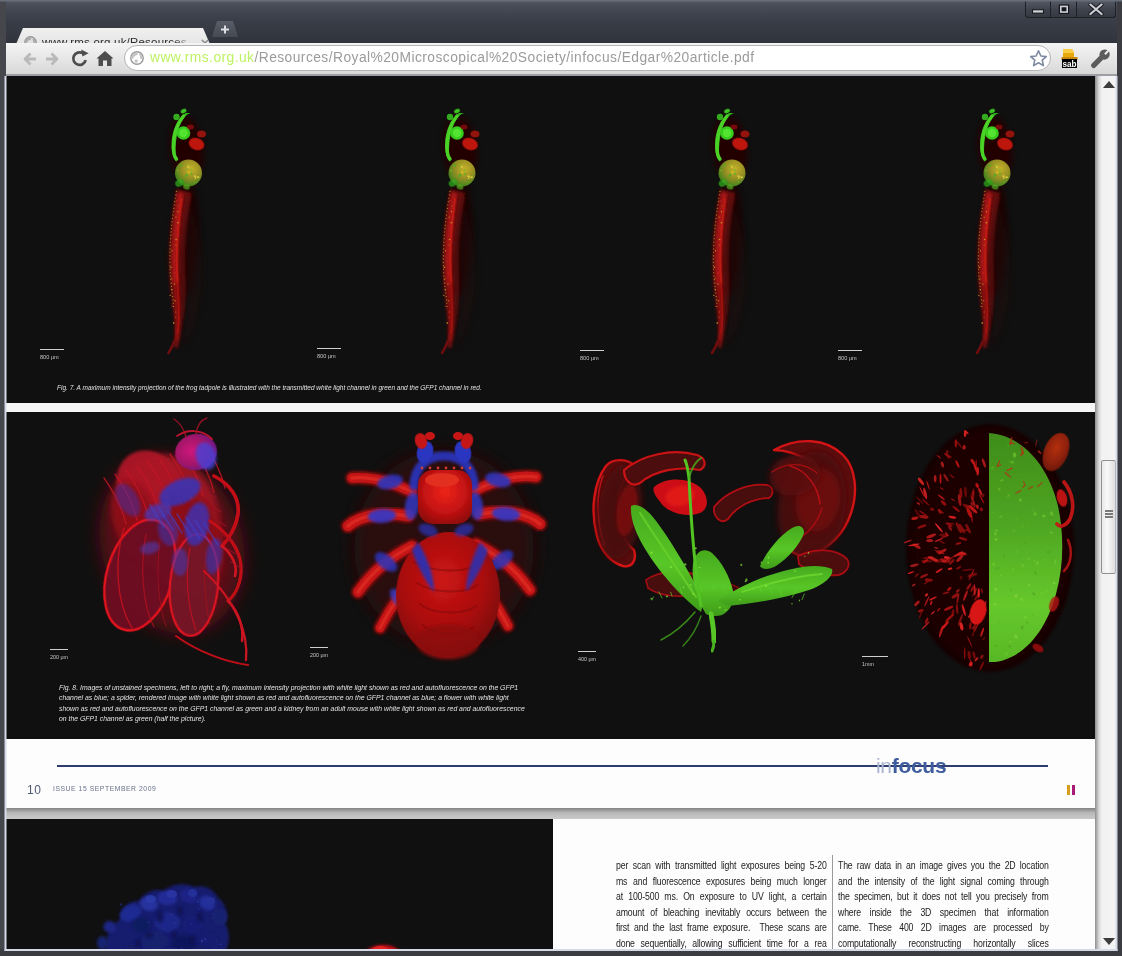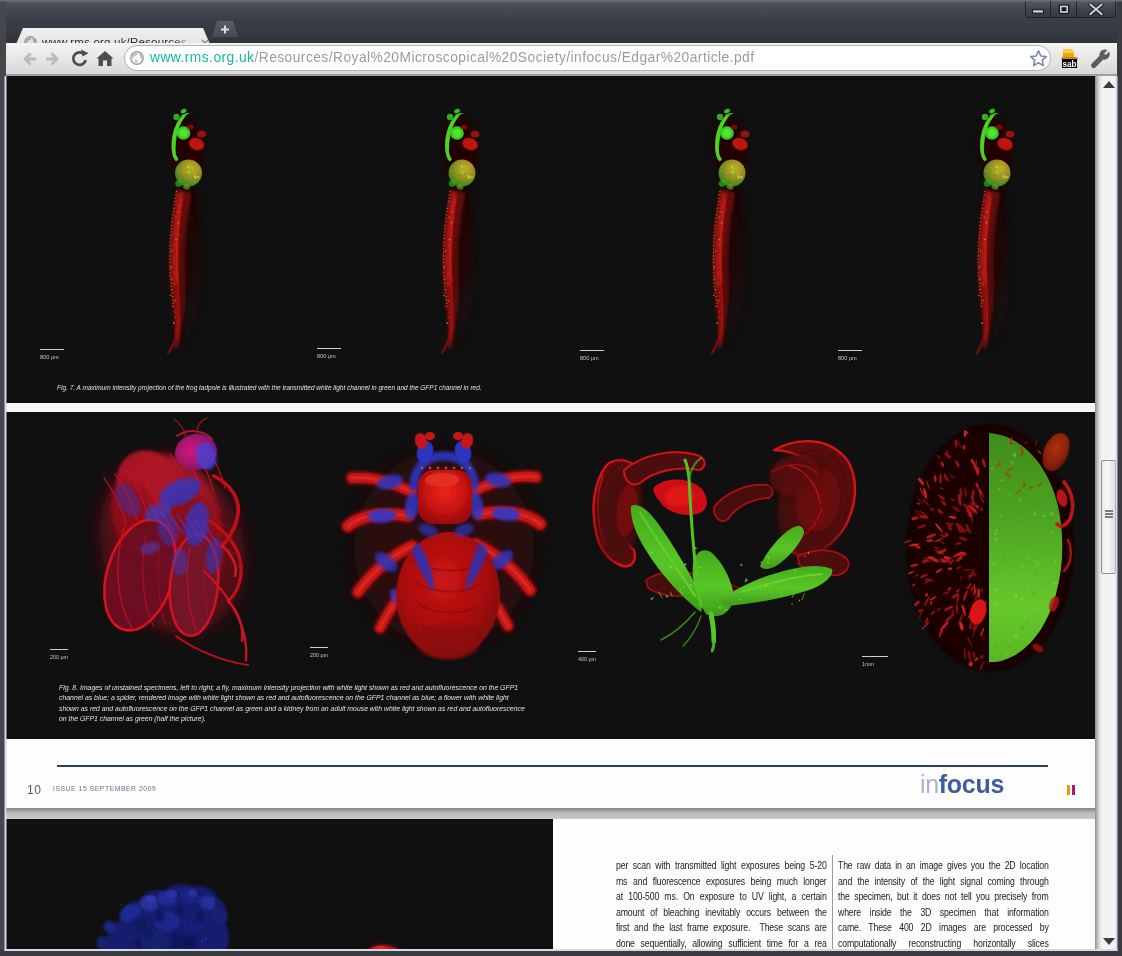--- a/index.html
+++ b/index.html
@@ -7,21 +7,21 @@
 #winbtns{right:6px;top:0;height:18px;display:flex}
 .wb{height:18px;background:linear-gradient(#565b66,#3f434d 55%,#353942);border:1px solid #1e2025;border-top:none;margin-left:-1px;position:relative}
 .wb svg{position:absolute;left:50%;top:50%;transform:translate(-50%,-48%)}
 #tab{left:10px;top:28px;width:206px;height:46px}
 #tabtitle{left:32px;top:8px;width:155px;height:16px;font-size:11.5px;letter-spacing:.2px;color:#2c2c2c;white-space:nowrap;overflow:hidden;
  -webkit-mask-image:linear-gradient(90deg,#000 84%,transparent 98%);mask-image:linear-gradient(90deg,#000 84%,transparent 98%)}
 #newtab{left:212px;top:21px;width:26px;height:16px;background:linear-gradient(#585d68,#454a54);clip-path:polygon(5px 0,21px 0,26px 100%,0 100%);color:#e8e8e8;font-size:12px;font-weight:bold;text-align:center;line-height:15px}
 #toolbar{left:0;top:43px;width:1122px;height:33px;background:linear-gradient(#f4f4f4,#e8e8e8 45%,#d8d8d8);border-bottom:2px solid #9d9da3}
 #omni{left:124px;top:45px;width:927px;height:26px;background:#fff;border:1px solid #b4b4b4;border-radius:13px}
 #urltxt{left:150px;top:50px;font-size:13.8px;color:#9b9b9b;white-space:nowrap;letter-spacing:.45px}
-#urltxt b{color:#14b8a6;font-weight:normal}
+#urltxt b{color:#bef264;font-weight:normal}
 #content{left:6px;top:76px;width:1111px;height:873px;background:#a9a9a9;overflow:hidden}
 .blk{background:#101010}
 .cap{font-style:italic;color:#e2e2e2;transform-origin:0 0}
 .jl{text-align:justify;text-align-last:justify;height:15.5px;white-space:nowrap}
 .col{font-size:11.2px;color:#222;line-height:15.5px;letter-spacing:-.2px;transform:scaleX(.78);transform-origin:0 0}
 </style></head><body>
 
 <div class="a" id="titlebar"></div>
 
 <div class="a" id="tab">
@@ -717,21 +717,21 @@
       <div style="white-space:nowrap">Fig. 8.  Images of unstained specimens, left to right; a fly, maximum intensity projection with white light shown as red and autofluorescence on the GFP1</div>
       <div style="white-space:nowrap">channel as blue; a spider, rendered image with white light shown as red and autofluorescence on the GFP1 channel as blue;  a flower with white light</div>
       <div style="white-space:nowrap">shown as red and autofluorescence on the GFP1 channel as green and a kidney from an adult mouse with white light shown as red and autofluorescence</div>
       <div style="white-space:nowrap">on the GFP1 channel as green (half the picture).</div>
     </div>
 
  <div class="a" style="left:0;top:663px;width:1089px;height:69px;background:#fdfdfd"></div>
  <div class="a" style="left:51px;top:689px;width:991px;height:1.5px;background:#2e3d6e"></div>
  <div class="a" style="left:21px;top:707px;font-size:12px;color:#4e5a74;letter-spacing:.5px">10</div>
  <div class="a" style="left:47px;top:709px;font-size:6.8px;color:#68718a;letter-spacing:.55px">ISSUE 15 SEPTEMBER 2009</div>
- <div class="a" style="left:870px;top:694px;width:172px;text-align:center;font-size:25px;letter-spacing:-.3px"><span style="color:#a9b5d0">in</span><span style="color:#3e5c9e;font-weight:bold">focus</span></div>
+ <div class="a" style="left:870px;top:678px;width:172px;text-align:left;font-size:21px;letter-spacing:-.3px"><span style="color:#a9b5d0">in</span><span style="color:#3e5c9e;font-weight:bold">focus</span></div>
  <div class="a" style="left:1061px;top:709px;width:2.5px;height:10px;background:#d89c20"></div>
  <div class="a" style="left:1066px;top:709px;width:2.5px;height:10px;background:#aa1878"></div>
 
  <div class="a" style="left:0;top:732px;width:1111px;height:11px;background:linear-gradient(#838383,#b9b9b9 45%,#c9c9c9)"></div>
 
  <div class="a" style="left:0;top:743px;width:1089px;height:130px;background:#fdfdfd"></div>
  <div class="a blk" style="left:0;top:743px;width:547px;height:130px"></div>
  <svg class="a" style="left:-6px;top:-76px;pointer-events:none" width="1122" height="956" viewBox="0 0 1122 956">
       <g transform="translate(14.2,5) scale(0.91,1)">
         <path d="M102,950 C98,936 104,922 116,915 C116,904 126,895 138,896 C142,888 154,883 164,886 C172,879 188,877 198,882 C208,879 220,884 224,893 C232,898 236,909 232,919 C238,928 237,941 230,949 L228,960 L102,960 Z" fill="#141b6e" filter="url(#b2)"></path>

